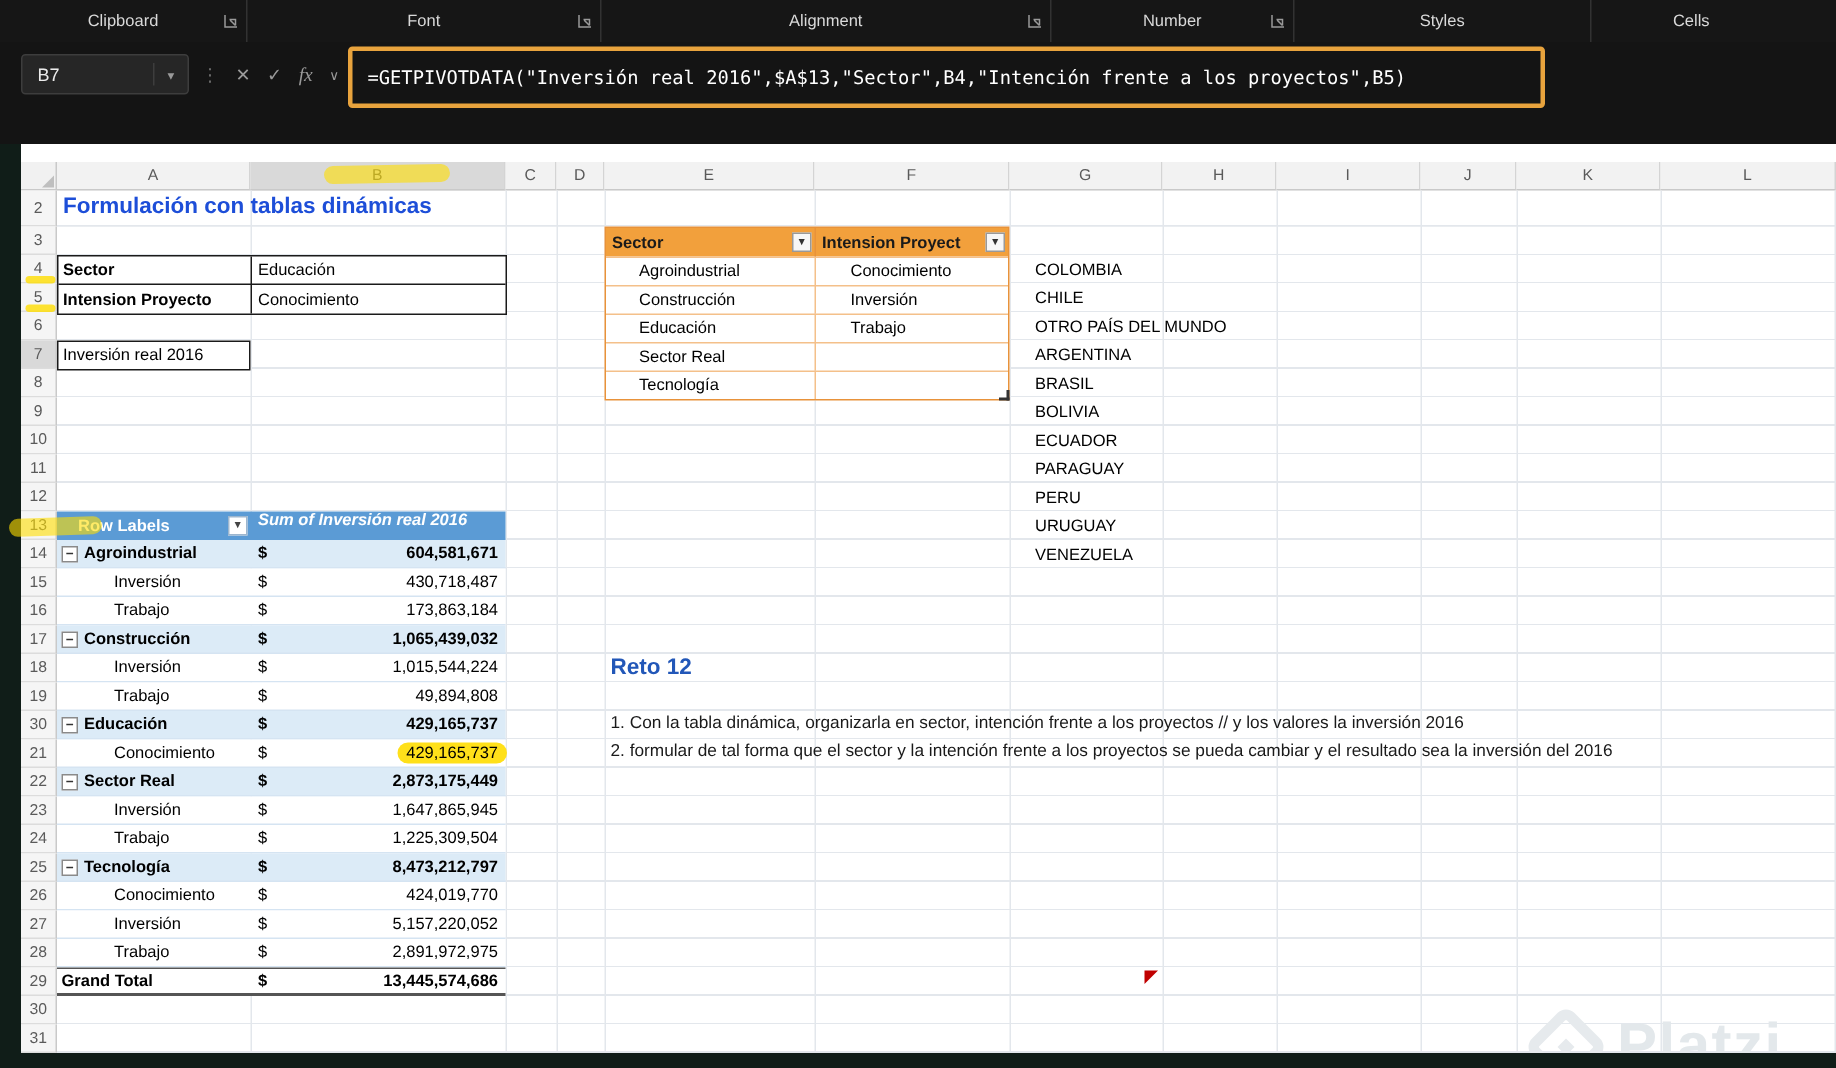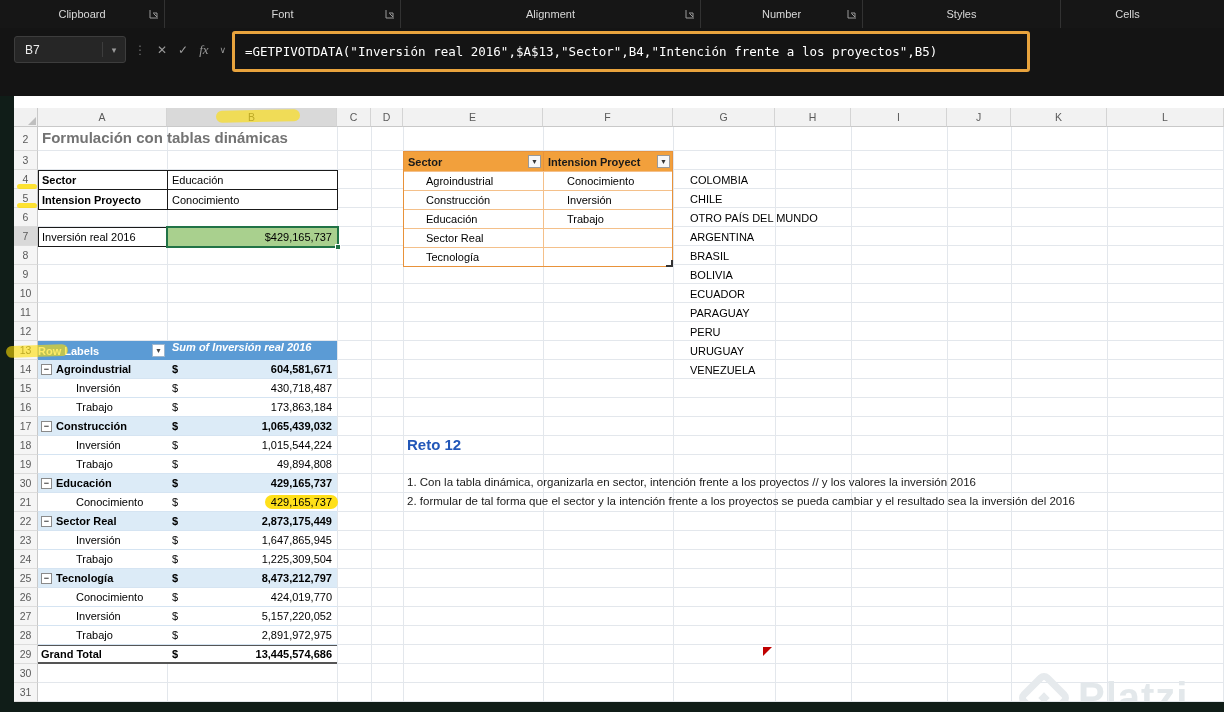--- a/index.html
+++ b/index.html
@@ -43,36 +43,36 @@
   .rh { width:24px; height:19px; background:#F5F5F5; border-right:1px solid #C9C9C9; border-bottom:1px solid #DCDCDC; color:#5a5a5a; font-size:10.5px; display:flex; align-items:center; justify-content:center; cursor:pointer; }
   .rh:first-child { height:24px; }
   .rh:nth-child(6) { background:#D9D9D9; }
 
   
   .grid { position:absolute; left:24px; top:31px; width:1186px; height:585px; }
   .vl { position:absolute; top:0; bottom:0; width:1px; background:#E3E7EC; }
   .hlines { position:absolute; left:0; right:0; top:24px; height:552px; background:repeating-linear-gradient(to bottom, transparent 0, transparent 18px, #E3E7EC 18px, #E3E7EC 19px); }
   .l2line { position:absolute; left:0; right:0; top:23px; height:1px; background:#E3E7EC; }
 
-  .title { position:absolute; left:4px; top:2px; font-size:15px; font-weight:bold; color:#737373; white-space:nowrap; cursor:cell; }
+  .title { position:absolute; left:4px; top:2px; font-size:15px; font-weight:bold; color:#1d4ed8; white-space:nowrap; cursor:cell; }
 
   .formtbl { position:absolute; left:0; top:43px; width:300px; border:1px solid #1a1a1a; display:grid; grid-template-columns:129px 169px; grid-auto-rows:19px; background:#fff; font-size:11px; }
   .ftc { display:flex; align-items:center; padding-left:4px; cursor:cell; }
   .ftc.lab { font-weight:bold; border-right:1px solid #1a1a1a; padding-left:3px; }
   .ftc.r1 { border-bottom:1px solid #1a1a1a; }
 
   .invrow { position:absolute; left:0; top:100px; width:300px; height:19px; font-size:11px; }
   .inv-lab { position:absolute; left:0; top:0; width:129px; height:20px; border:1px solid #1a1a1a; display:flex; align-items:center; padding-left:3px; background:#fff; cursor:cell; }
   .inv-val { position:absolute; left:128px; top:-1px; width:173px; height:22px; background:#A9D08E; border:2px solid #217346; display:flex; align-items:center; justify-content:flex-end; padding-right:5px; cursor:cell; }
   .handle { position:absolute; right:-4px; bottom:-4px; width:6px; height:6px; background:#217346; border:1px solid #fff; cursor:crosshair; }
 
   
   .pivot { position:absolute; left:0; top:214px; width:299px; font-size:11px; }
   .phead { display:flex; height:19px; background:#5B9BD5; color:#fff; font-weight:bold; }
-  .ph1 { position:relative; width:129px; display:flex; align-items:center; }
+  .ph1 { position:relative; width:129px; display:flex; align-items:center; padding-left:14px; }
   .ph2 { width:170px; display:flex; align-items:flex-start; padding-left:5px;font-style:italic; }
   .pdrop { position:absolute; right:2px; top:3px; width:13px; height:13px; background:#fff; border:1px solid #9DB6CE; color:#444; font-size:7px; display:flex; align-items:center; justify-content:center; cursor:pointer; }
   .prow { display:flex; height:19px; border-bottom:1px solid #D5E4F2; background:#fff; cursor:cell; }
   .prow[data-type="cat"] { background:#DCEBF7; font-weight:bold; }
   .prow[data-type="grand"] { font-weight:bold; border-top:1px solid #555; border-bottom:2px solid #555; }
   .pl { width:129px; display:flex; align-items:center; padding-left:3px; gap:4px; overflow:hidden; white-space:nowrap; }
   .prow[data-type="item"] .pl { padding-left:38px; }
   .minus { display:none; width:11px; height:11px; border:1px solid #8a8a8a; background:#fff; font-size:9px; line-height:9px; align-items:center; justify-content:center; color:#333; cursor:pointer; flex:0 0 auto; }
   .prow[data-type="cat"] .minus { display:flex; }
   .pv { width:170px; display:flex; align-items:center; justify-content:space-between; padding:0 5px; }
@@ -312,24 +312,20 @@
 
       <div class="formtbl">
         <div class="ftc lab r1">Sector</div>
         <div class="ftc r1">Educación</div>
         <div class="ftc lab">Intension Proyecto</div>
         <div class="ftc">Conocimiento</div>
       </div>
 
       <div class="invrow">
         <div class="inv-lab">Inversión real 2016</div>
-        <div class="inv-val">
-          <span>$429,165,737</span>
-          <span class="handle"></span>
-        </div>
       </div>
 
       <div class="pivot">
         <div class="phead">
           <div class="ph1">
             <span>Row Labels</span>
             <span class="pdrop">▼</span>
           </div>
           <div class="ph2">
             <span>Sum of Inversión real 2016</span>

